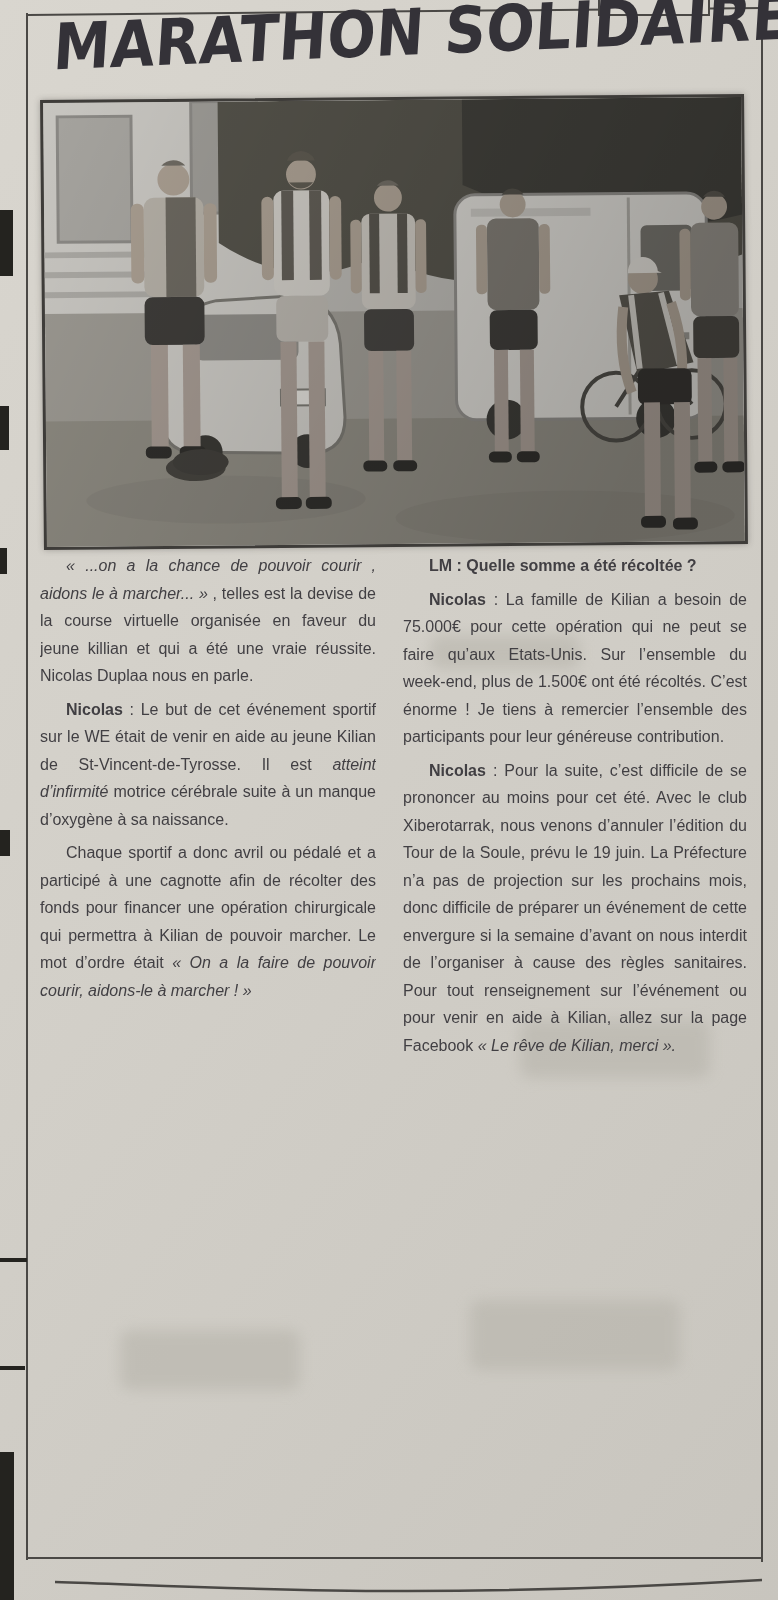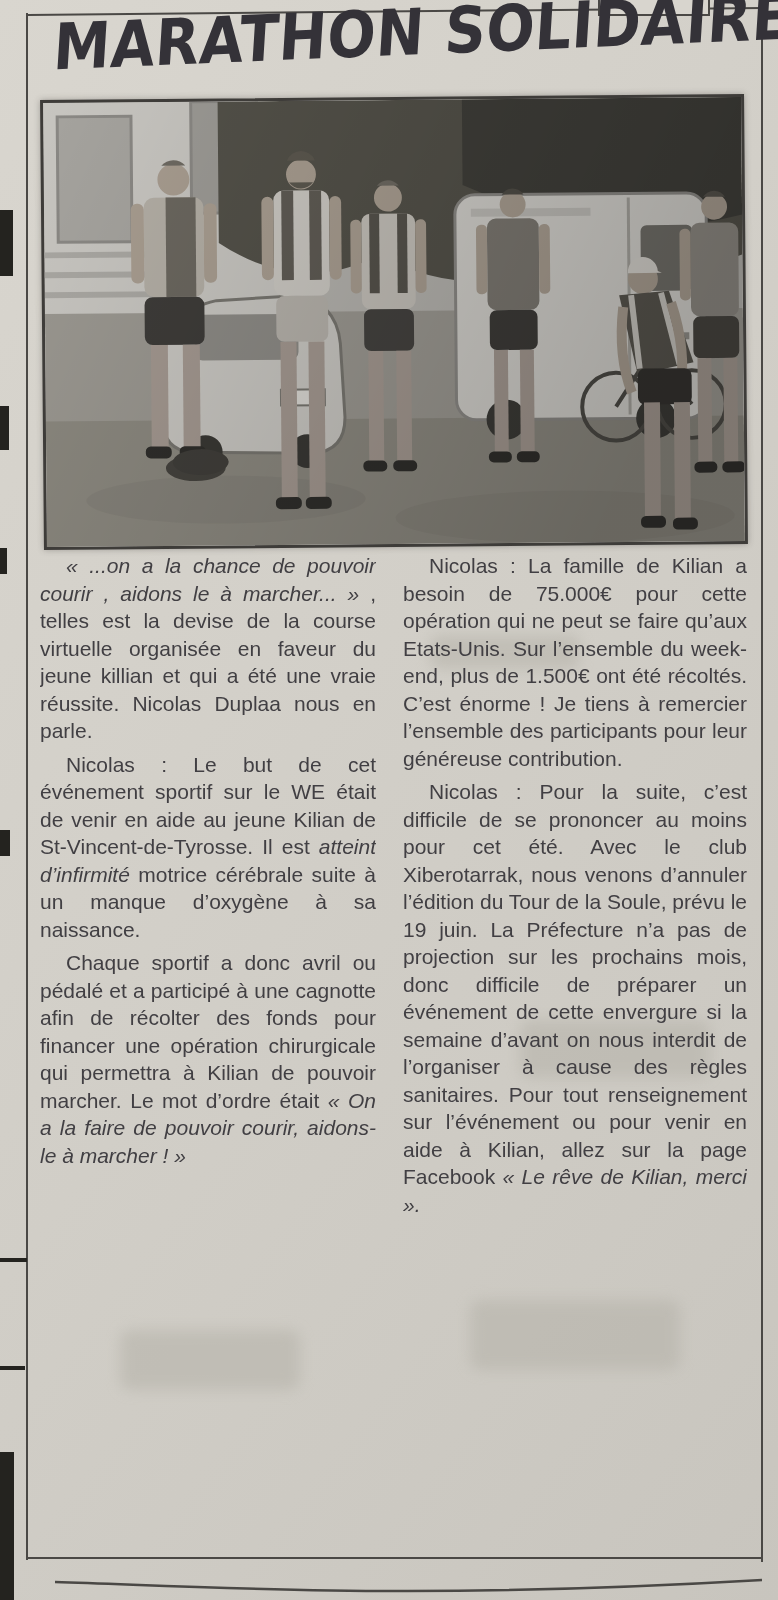--- a/index.html
+++ b/index.html
@@ -30,23 +30,23 @@
   .photo{
     position:absolute;left:42px;top:97px;width:698px;height:444px;
     border:3px solid #3e3c39;background:#b7b5b0;overflow:hidden;
     transform:rotate(-0.5deg);box-shadow:0 0 6px rgba(60,58,55,.35);
   }
   .photo svg{display:block;width:100%;height:100%;}
   
   .col{position:absolute;top:552px;height:1004px;overflow:hidden;color:#413f43;}
   .col-left{left:40px;width:336px;}
   .col-right{left:403px;width:344px;}
-  .col p{margin:0 0 6px 0;font-size:21px;line-height:27.5px;text-align:justify;text-indent:26px;}
+  .col p{margin:0 0 6px 0;font-size:16px;line-height:27.5px;text-align:justify;text-indent:26px;}
   .q{font-weight:bold;}
-  .lead{font-weight:normal;}
+  .lead{font-weight:bold;}
   .em{font-style:italic;}
 </style>
 </head>
 <body>
 
 <div class="page">
 
   <div class="rule top-rule"></div>
   <div class="rule left-rule"></div>
   <div class="rule right-rule"></div>
@@ -213,20 +213,21 @@
     </svg>
   </div>
 
   <div class="col col-left">
     <p><span class="em">« ...on a la chance de pouvoir courir , aidons le à marcher... »</span><span> , telles est la devise de la course virtuelle organisée en faveur du jeune killian et qui a été une vraie réussite. Nicolas Duplaa nous en parle.</span></p>
     <p><span class="lead">Nicolas</span><span> : Le but de cet événement sportif sur le WE était de venir en aide au jeune Kilian de St-Vincent-de-Tyrosse. Il est </span><span class="em">atteint d’infirmité</span><span> motrice cérébrale suite à un manque d’oxygène à sa naissance.</span></p>
     <p><span>Chaque sportif a donc avril ou pédalé et a participé à une cagnotte afin de récolter des fonds pour financer une opération chirurgicale qui permettra à Kilian de pouvoir marcher. Le mot d’ordre était </span><span class="em">« On a la faire de pouvoir courir, aidons-le à marcher ! »</span></p>
   </div>
 
   <div class="col col-right">
+    <p class="q"><span>LM :</span><span> Quelle somme a été récoltée ?</span></p>
     <p><span class="lead">Nicolas</span><span> : La famille de Kilian a besoin de 75.000€ pour cette opération qui ne peut se faire qu’aux Etats-Unis. Sur l’ensemble du week-end, plus de 1.500€ ont été récoltés. C’est énorme ! Je tiens à remercier l’ensemble des participants pour leur généreuse contribution.</span></p>
     <p><span class="lead">Nicolas</span><span> : Pour la suite, c’est difficile de se prononcer au moins pour cet été. Avec le club Xiberotarrak, nous venons d’annuler l’édition du Tour de la Soule, prévu le 19 juin. La Préfecture n’a pas de projection sur les prochains mois, donc difficile de préparer un événement de cette envergure si la semaine d’avant on nous interdit de l’organiser à cause des règles sanitaires. Pour tout renseignement sur l’événement ou pour venir en aide à Kilian, allez sur la page Facebook </span><span class="em">« Le rêve de Kilian, merci ».</span></p>
   </div>
 
   <svg class="bottom-svg">
     <path d="M27,10 L762,10" stroke="#4a4845" stroke-width="2" fill="none"></path>
     <path d="M55,34 C240,40 420,52 762,32" stroke="#4a4845" stroke-width="2.5" fill="none"></path>
   </svg>
 
 </div>

